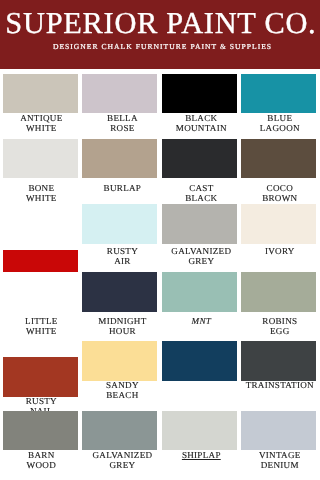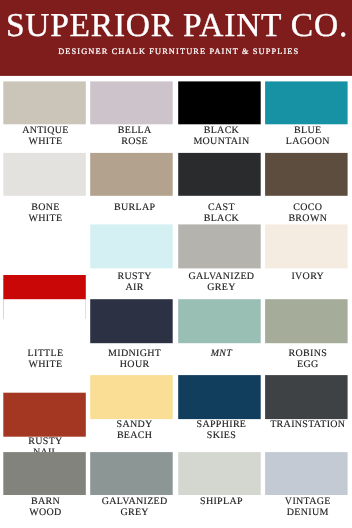--- a/index.html
+++ b/index.html
@@ -190,40 +190,38 @@
         <div class="chip-label" style="left: -1.7px; top: 40.4px;">RUSTY
 NAIL</div>
       </div>
       <div class="cell" style="left: 82.1px; top: 341px;">
         <div class="chip" style="background: rgb(251, 222, 150);"></div>
         <div class="chip-label" style="left: 0.3px; top: 40.4px;">SANDY
 BEACH</div>
       </div>
       <div class="cell" style="left: 162px; top: 341px;">
         <div class="chip" style="background: rgb(18, 62, 94);"></div>
-        <div class="chip-label" style="left: -0.7px; top: 40.4px;">SAPPHIRE
-SKIES</div>
       </div>
       <div class="cell" style="left: 3px; top: 410.6px;">
         <div class="chip" style="background: rgb(130, 131, 124);"></div>
         <div class="chip-label" style="left: -1.7px; top: 40.3px;">BARN
 WOOD</div>
       </div>
       <div class="cell" style="left: 241.3px; top: 341px;">
         <div class="chip" style="background: rgb(62, 66, 68);"></div>
         <div class="chip-label" style="left: -1.5px; top: 40.4px;">TRAINSTATION</div>
       </div>
       <div class="cell" style="left: 82.1px; top: 410.6px;">
         <div class="chip" style="background: rgb(139, 150, 149);"></div>
         <div class="chip-label" style="left: 0.3px; top: 40.3px;">GALVANIZED
 GREY</div>
       </div>
       <div class="cell" style="left: 162px; top: 410.6px;">
         <div class="chip" style="background: rgb(212, 214, 208);"></div>
-        <div class="chip-label" style="left: -0.7px; top: 40.3px;">SHIPLAP</div>
+        <div class="chip-label" style="left: -0.7px; top: 40.3px; text-decoration: underline;">SHIPLAP</div>
       </div>
       <div class="cell" style="left: 241.3px; top: 410.6px;">
         <div class="chip" style="background: rgb(196, 202, 211);"></div>
         <div class="chip-label" style="left: -1.5px; top: 40.3px;">VINTAGE
 DENIUM</div>
       </div>
     </div>
 
 </div>
 

